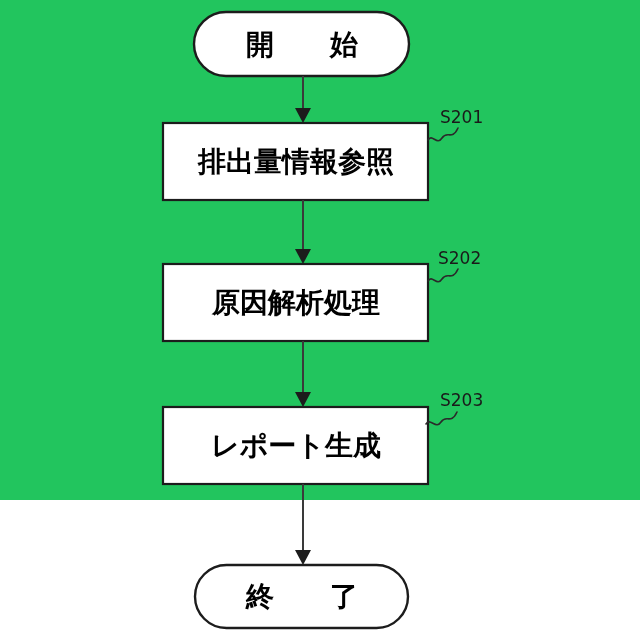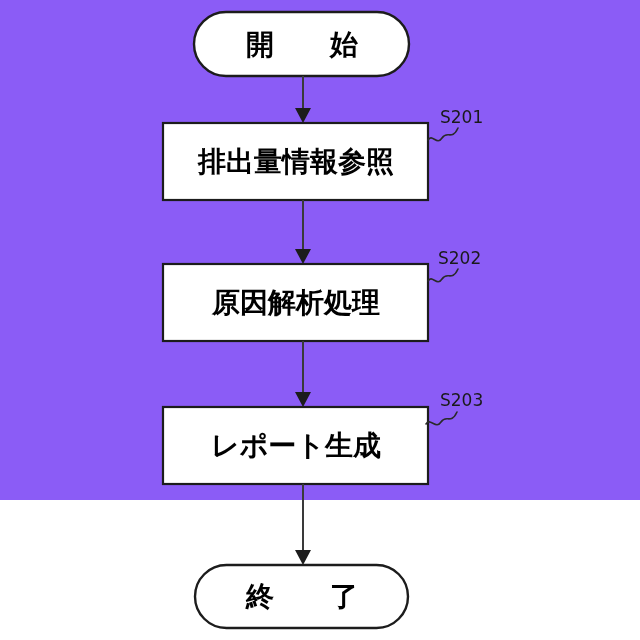--- a/index.html
+++ b/index.html
@@ -10,21 +10,21 @@
   body {
     width: 640px;
     height: 640px;
     font-family: "DejaVu Sans", "Liberation Sans", sans-serif;
     overflow: hidden;
   }
   #flowchart-canvas {
     position: relative;
     width: 640px;
     height: 500px;
-    background: #8b5cf6;
+    background: #22c55e;
   }
   svg.chart-svg {
     position: absolute;
     left: 0;
     top: 0;
     width: 640px;
     height: 640px;
   }
   .node-text {
     font-family: "DejaVu Sans", "Liberation Sans", sans-serif;

